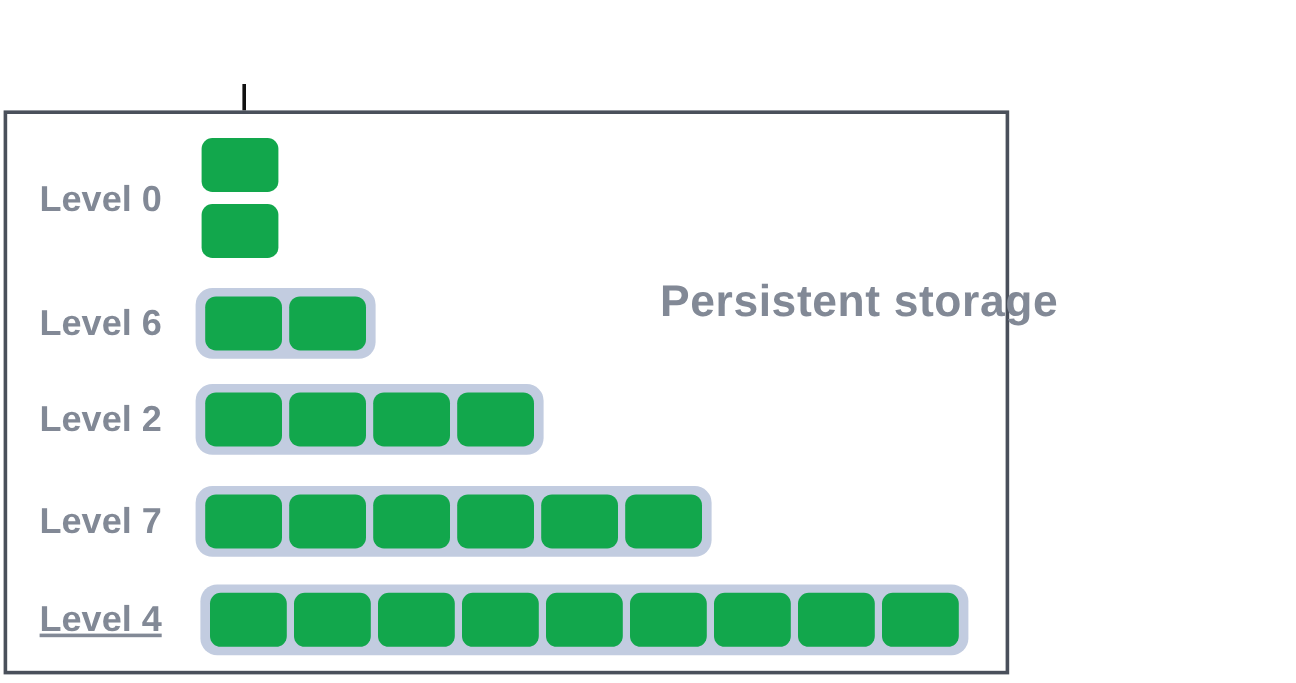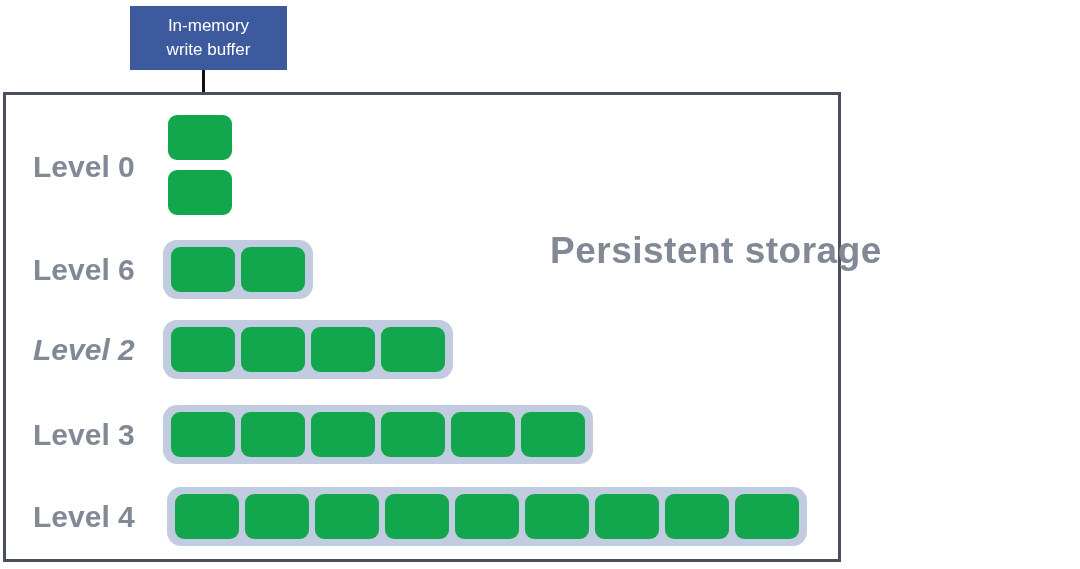--- a/index.html
+++ b/index.html
@@ -68,58 +68,54 @@
     width:64px;height:45px;
     background:var(--block-green);
     border-radius:9px;
   }
 </style>
 </head>
 <body>
 
 <div class="canvas">
 
-  <div class="callout">
-    <div>In-memory</div>
-    <div>write buffer</div>
-  </div>
 
   <div class="arrow-shaft"></div>
   <div class="arrow-head"></div>
 
   <div class="storage-box">
     <div class="storage-label">Persistent storage</div>
     <div id="levels">
         <div class="level-label" style="top: 54px;">Level 0</div>
         <div class="stack" style="top: 20px; left: 162px;">
           <div class="block"></div>
           <div class="block"></div>
         </div>
         <div class="level-label" style="top: 157px;">Level 6</div>
         <div class="group" style="top: 145px; left: 157px;">
           <div class="block"></div>
           <div class="block"></div>
         </div>
-        <div class="level-label" style="top: 237px; font-style: italic;">Level 2</div>
+        <div class="level-label" style="top: 237px;">Level 2</div>
         <div class="group" style="top: 225px; left: 157px;">
           <div class="block"></div>
           <div class="block"></div>
           <div class="block"></div>
           <div class="block"></div>
         </div>
-        <div class="level-label" style="top: 322px;">Level 3</div>
+        <div class="level-label" style="top: 322px;">Level 7</div>
         <div class="group" style="top: 310px; left: 157px;">
           <div class="block"></div>
           <div class="block"></div>
           <div class="block"></div>
           <div class="block"></div>
           <div class="block"></div>
           <div class="block"></div>
         </div>
-        <div class="level-label" style="top: 404px;">Level 4</div>
+        <div class="level-label" style="top: 404px; text-decoration: underline;">Level 4</div>
         <div class="group" style="top: 392px; left: 161px;">
           <div class="block"></div>
           <div class="block"></div>
           <div class="block"></div>
           <div class="block"></div>
           <div class="block"></div>
           <div class="block"></div>
           <div class="block"></div>
           <div class="block"></div>
           <div class="block"></div>

